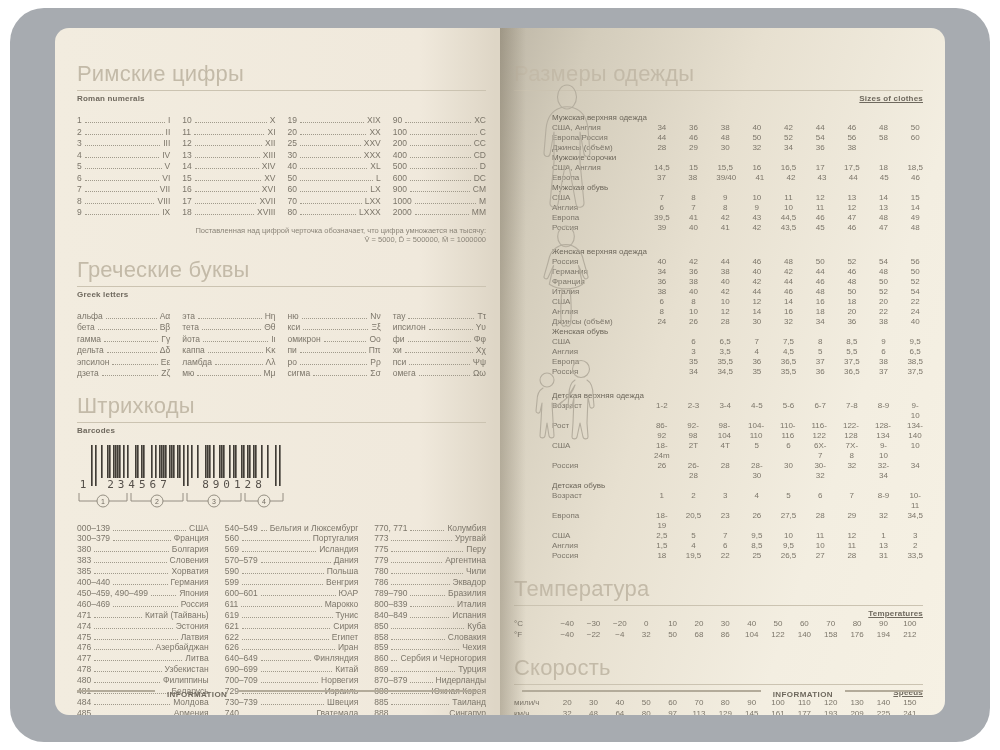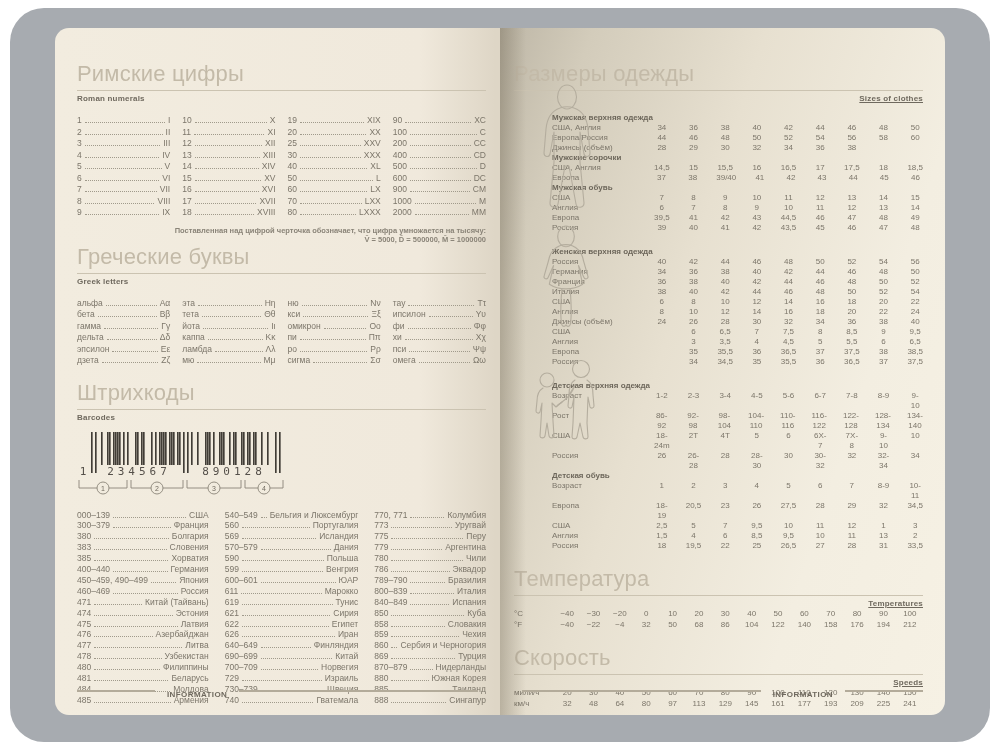--- a/index.html
+++ b/index.html
@@ -25,33 +25,33 @@
   
   .lgrid { display:grid; grid-template-columns:repeat(4,1fr); column-gap:12px; }
   .lgrid3 { display:grid; grid-template-columns:1.12fr 1.12fr 0.9fr; column-gap:16px; }
   .lrow { display:flex; align-items:baseline; font-size:8.5px; white-space:nowrap; }
   .lrow .dots { flex:1; border-bottom:1px dotted #a09a8b; margin:0 3px 2px; min-width:6px; }
   #roman-grid .lrow, #greek-grid .lrow { line-height:11.5px; }
   #countries-grid .lrow { line-height:10.9px; }
 
   #sec-roman { margin-top:0; }
   #roman-grid { margin-top:12px; }
-  .note { margin-top:7px; text-align:right; font-size:7.5px; line-height:9.5px; color:#8a8478;font-weight:bold; }
-  #sec-greek { }
+  .note { margin-top:7px; text-align:right; font-size:7.5px; line-height:9.5px; color:#8a8478; }
+  #sec-greek { margin-top:13px; }
   #greek-grid { margin-top:12px; }
   #sec-barcodes { margin-top:14px; }
   .bc-flex { display:flex; gap:40px; align-items:flex-start; margin:8px 0 2px; }
   .bc-legend { font-size:8.5px; line-height:11px; padding-top:12px; }
   #countries-grid { margin-top:6px; }
 
   
   #silhouettes svg { position:absolute; overflow:visible; }
   .sil { stroke:#b4ad9e; stroke-width:1.1; fill:none; stroke-linecap:round; stroke-linejoin:round; }
   #sizes-groups { margin:10px 0 0 38px; }
-  .group-title { font-size:8px; font-weight:bold; color:#6d675b; line-height:10px; }
+  .group-title { font-size:8px; font-weight:normal; color:#6d675b; line-height:10px; }
   .size-row { display:grid; grid-template-columns:86px repeat(9,1fr); font-size:8px; line-height:10px;gap:16px; }
   .size-row .cell { text-align:center; }
   .size-group.sp { margin-top:14px; }
   .unit-table { }
   .unit-row { display:grid; font-size:8px; line-height:11px; }
   .unit-row.c14 { grid-template-columns:40px repeat(14,1fr); }
   .unit-row .cell { text-align:center; }
   .rt-sec { margin-top:16px; }
 
   .footer { position:absolute; bottom:16px; left:22px; right:22px; display:flex; align-items:flex-start; gap:12px; }
@@ -984,20 +984,21 @@
                 <span class="cell">28</span>
                 <span class="cell">30</span>
                 <span class="cell">32</span>
                 <span class="cell">34</span>
                 <span class="cell">36</span>
                 <span class="cell">38</span>
                 <span class="cell">40</span>
               </div>
             </div>
             <div class="size-group">
+              <div class="group-title">Женская обувь</div>
               <div class="size-row">
                 <span class="row-label">США</span>
                 <span class="cell"></span>
                 <span class="cell">6</span>
                 <span class="cell">6,5</span>
                 <span class="cell">7</span>
                 <span class="cell">7,5</span>
                 <span class="cell">8</span>
                 <span class="cell">8,5</span>
                 <span class="cell">9</span>

